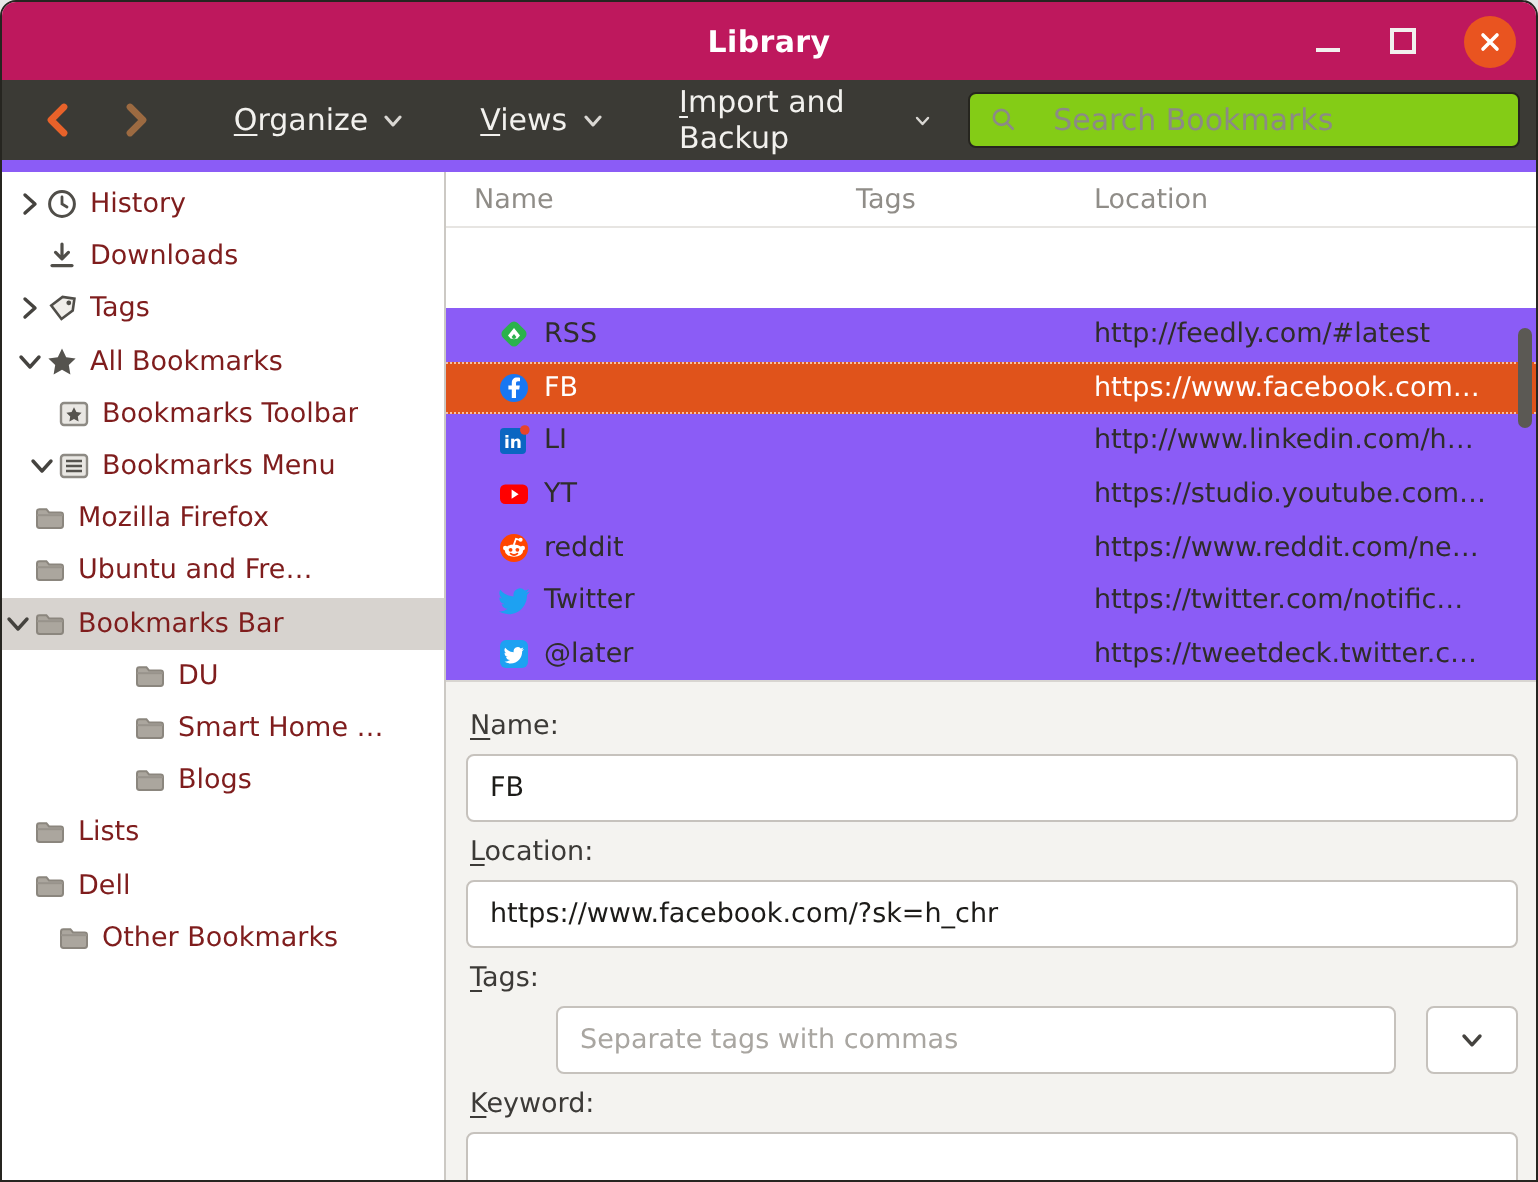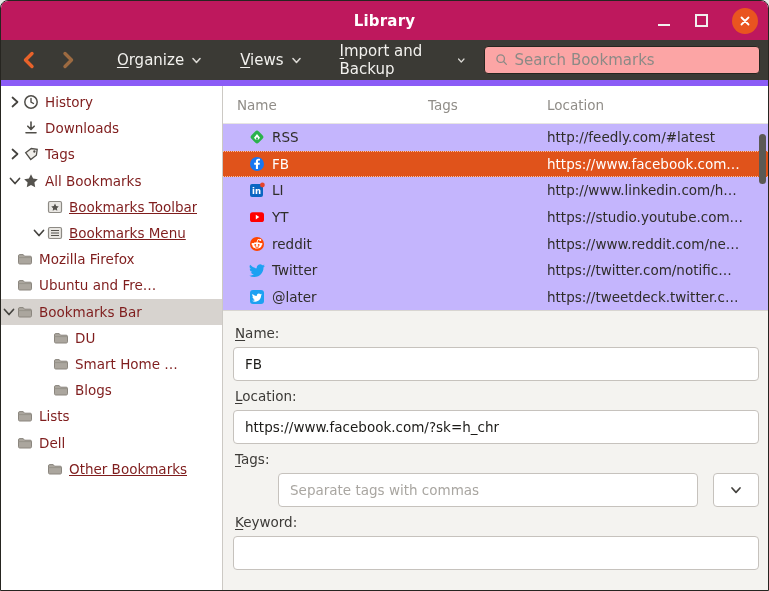--- a/index.html
+++ b/index.html
@@ -37,55 +37,55 @@
     flex:0 0 auto;
   }
   .nav-btn { width:36px; height:34px; display:flex; align-items:center; justify-content:center; }
   .menu-btn {
     display:flex; align-items:center; gap:7px;
     color:#f2f1ee; font-size:15px; padding:6px 12px; border-radius:3px;
   }
   .menu-btn .ak { text-decoration:underline; text-underline-offset:2px; }
   .menus { display:flex; align-items:center; gap:14px; margin-left:14px; }
   .searchbox {
-    margin-left:auto; width:300px; height:28px; background:#fca5a5;
+    margin-left:auto; width:300px; height:28px; background:#84cc16;
     border:1px solid #26251f; border-radius:4px;
-    display:flex; align-items:center; padding:0 10px; gap:6px;
+    display:flex; align-items:center; padding:0 10px; gap:18px;
   }
   .searchbox input {
     border:none; outline:none; flex:1; font-size:15px; color:#3c3a36;
     font-family:inherit; background:transparent;
   }
   .searchbox input::placeholder { color:#8c8a86; }
 
   
   .main { flex:1; display:flex; min-height:0; }
 
   
   .sidebar { width:222px; flex:0 0 auto; background:#fff; border-right:1px solid #ccc9c4; padding-top:3px; overflow:hidden; }
   .tree-row {
     height:26.2px; display:flex; align-items:center;
     font-size:13.5px; color:#7f1d1d; white-space:nowrap; cursor:default;
   }
   .tree-row.selected { background:#d7d3cf; }
   .chev-cell { width:16px; flex:0 0 auto; display:flex; align-items:center; justify-content:center; }
   .tree-icon { width:16px; height:16px; flex:0 0 auto; margin-right:6px; }
-  .ind-0 { padding-left:6px; } .ind-1 { padding-left:30px;text-decoration:underline; }
-  .ind-2 { } .ind-3 { padding-left:36px; }
+  .ind-0 { padding-left:6px; } .ind-1 { padding-left:12px; }
+  .ind-2 { } .ind-3 { padding-left:50px; }
   .tree-label { overflow:hidden; text-overflow:ellipsis; }
 
   
   .content { flex:1; display:flex; flex-direction:column; min-width:0; }
   .list-header {
-    height:38px; flex:0 0 auto; display:grid; grid-template-columns:205px 119px 1fr;
+    height:28px; flex:0 0 auto; display:grid; grid-template-columns:205px 119px 1fr;
     align-items:center; color:#908d88; font-size:13.5px;
     border-bottom:1px solid #e7e5e2; background:#fff;
   }
   .list-header .h-name { padding-left:14px; }
-  .list { flex:0 0 auto; position:relative; background:#c4b5fd; }
+  .list { flex:0 0 auto; position:relative; background:#8b5cf6;margin-top:40px; }
   .bm-row {
     height:26.6px; display:grid; grid-template-columns:205px 119px 1fr;
     align-items:center; font-size:13.5px; color:#2f2d2a;
   }
   .bm-name { display:flex; align-items:center; padding-left:26px; gap:7px; overflow:hidden; }
   .bm-icon { width:16px; height:16px; flex:0 0 auto; }
   .bm-loc { white-space:nowrap; overflow:hidden; }
   .bm-row.selected {
     background:#e0531b; color:#fff;
     border-top:1px dotted #f4c0a4; border-bottom:1px dotted #f4c0a4;

